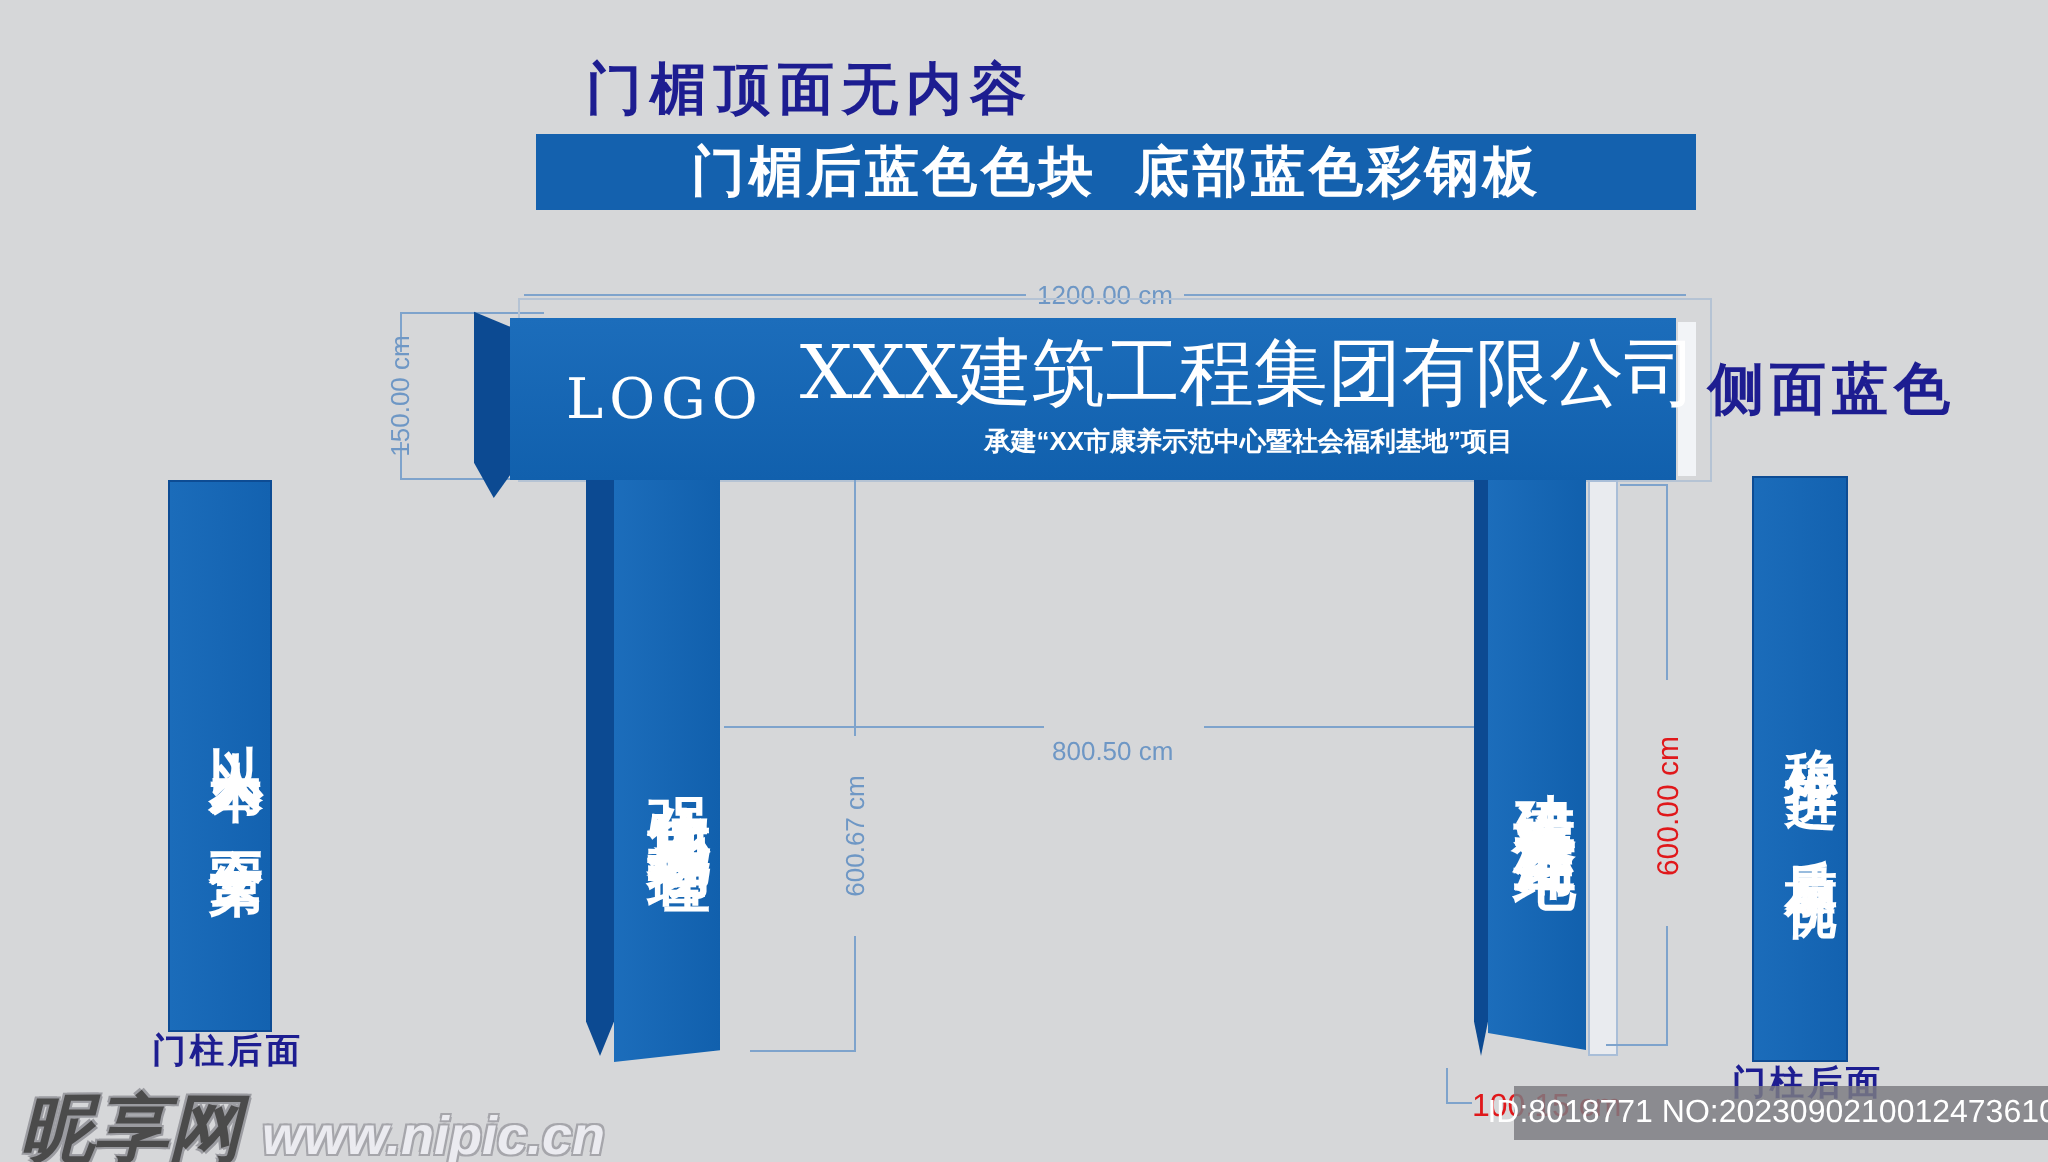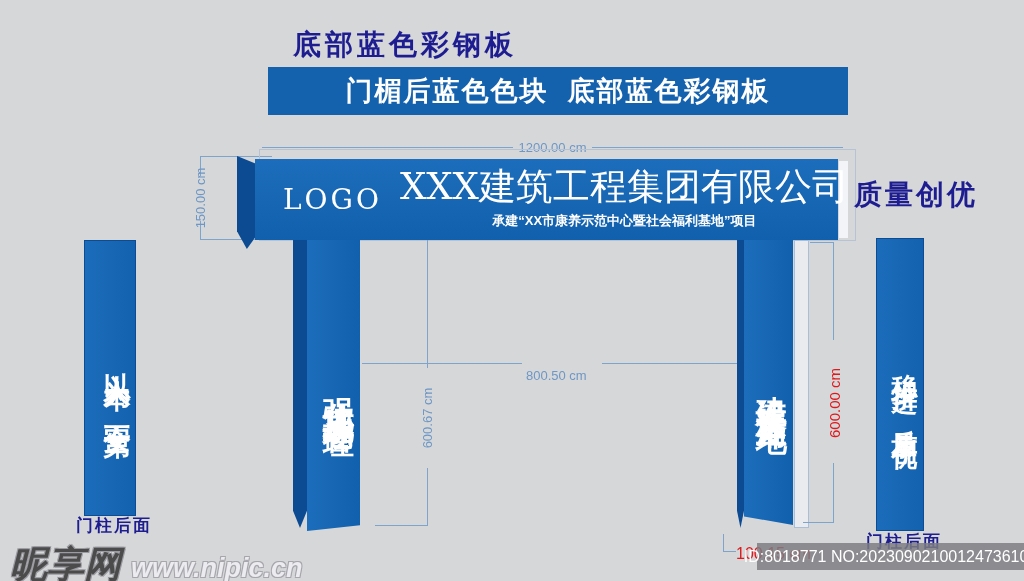--- a/index.html
+++ b/index.html
@@ -5,21 +5,21 @@
   html,body{margin:0;padding:0;background:#bfbfc2;}
   #stage{position:relative;width:1024px;height:581px;background:#d6d7d9;overflow:hidden;
          font-family:"Liberation Sans","DejaVu Sans",sans-serif;}
   .abs{position:absolute;}
   
   .navy{color:#1d1d91;font-weight:bold;}
   .top-note{left:293px;top:26px;font-size:28px;letter-spacing:4px;}
   .side-note{left:854px;top:176px;font-size:28px;letter-spacing:3px;}
   .pillar-back{font-size:17px;letter-spacing:2px;}
   
-  .banner{left:268px;top:67px;width:580px;height:48px;background:#1461ae;
+  .banner{left:268px;top:67px;width:580px;height:38px;background:#1461ae;
           display:flex;align-items:center;justify-content:center;}
   .banner span{color:#fff;font-weight:bold;font-size:27px;letter-spacing:2px;white-space:pre;}
   
   .lintel-outline{left:259px;top:149px;width:595px;height:90px;border:1px solid #b5c3d4;}
   .header-sliver{left:839px;top:161px;width:9px;height:77px;background:#f2f4f7;}
   .header-fold{left:237px;top:151px;width:19px;height:98px;background:#0c4a92;
                clip-path:polygon(0 5%,100% 13%,100% 87%,52% 100%,0 82%);}
   .header{left:255px;top:159px;width:583px;height:81px;
           background:linear-gradient(180deg,#1c6dbb 0%,#1160ad 100%);
           display:flex;align-items:center;}
@@ -67,21 +67,21 @@
   .idbar{left:757px;top:543px;width:267px;height:27px;background:rgba(124,124,130,.84);
          display:flex;align-items:center;justify-content:center;}
   .idbar span{color:#fff;font-size:16px;white-space:nowrap;}
   .tiny-red{font-size:16px;color:#e0181b;}
 </style>
 </head>
 <body>
 
 <div id="stage">
 
-  <div class="abs top-note navy">底部蓝色彩钢板</div>
+  <div class="abs top-note navy">门楣顶面无内容</div>
   <div class="abs banner">
     <span>门楣后蓝色色块  底部蓝色彩钢板</span>
   </div>
 
   <div class="abs dim1200">
     <span class="seg dline"></span>
     <span class="dim-label">1200.00 cm</span>
     <span class="seg dline"></span>
   </div>
 
@@ -94,21 +94,21 @@
   <div class="abs lintel-outline"></div>
   <div class="abs header-sliver"></div>
   <div class="abs header-fold"></div>
   <div class="abs header">
     <div class="logo">LOGO</div>
     <div class="header-text">
       <div class="h-title">XXX建筑工程集团有限公司</div>
       <div class="h-sub">承建“XX市康养示范中心暨社会福利基地”项目</div>
     </div>
   </div>
-  <div class="abs side-note navy">质量创优</div>
+  <div class="abs side-note navy">侧面蓝色</div>
 
   <div class="abs board col-left">以人为本 安全第一</div>
   <div class="abs pillar-back navy" style="left:76px;top:514px;">门柱后面</div>
 
   <div class="abs pillar-left-fold"></div>
   <div class="abs pillar-face pillar-left">强化施工现场管理</div>
 
   <div class="abs dline" style="left:362px;top:363px;width:160px;height:1px;"></div>
   <div class="abs dim-label" style="left:526px;top:356px;margin-top:12px;">800.50 cm</div>
   <div class="abs dline" style="left:602px;top:363px;width:136px;height:1px;"></div>

